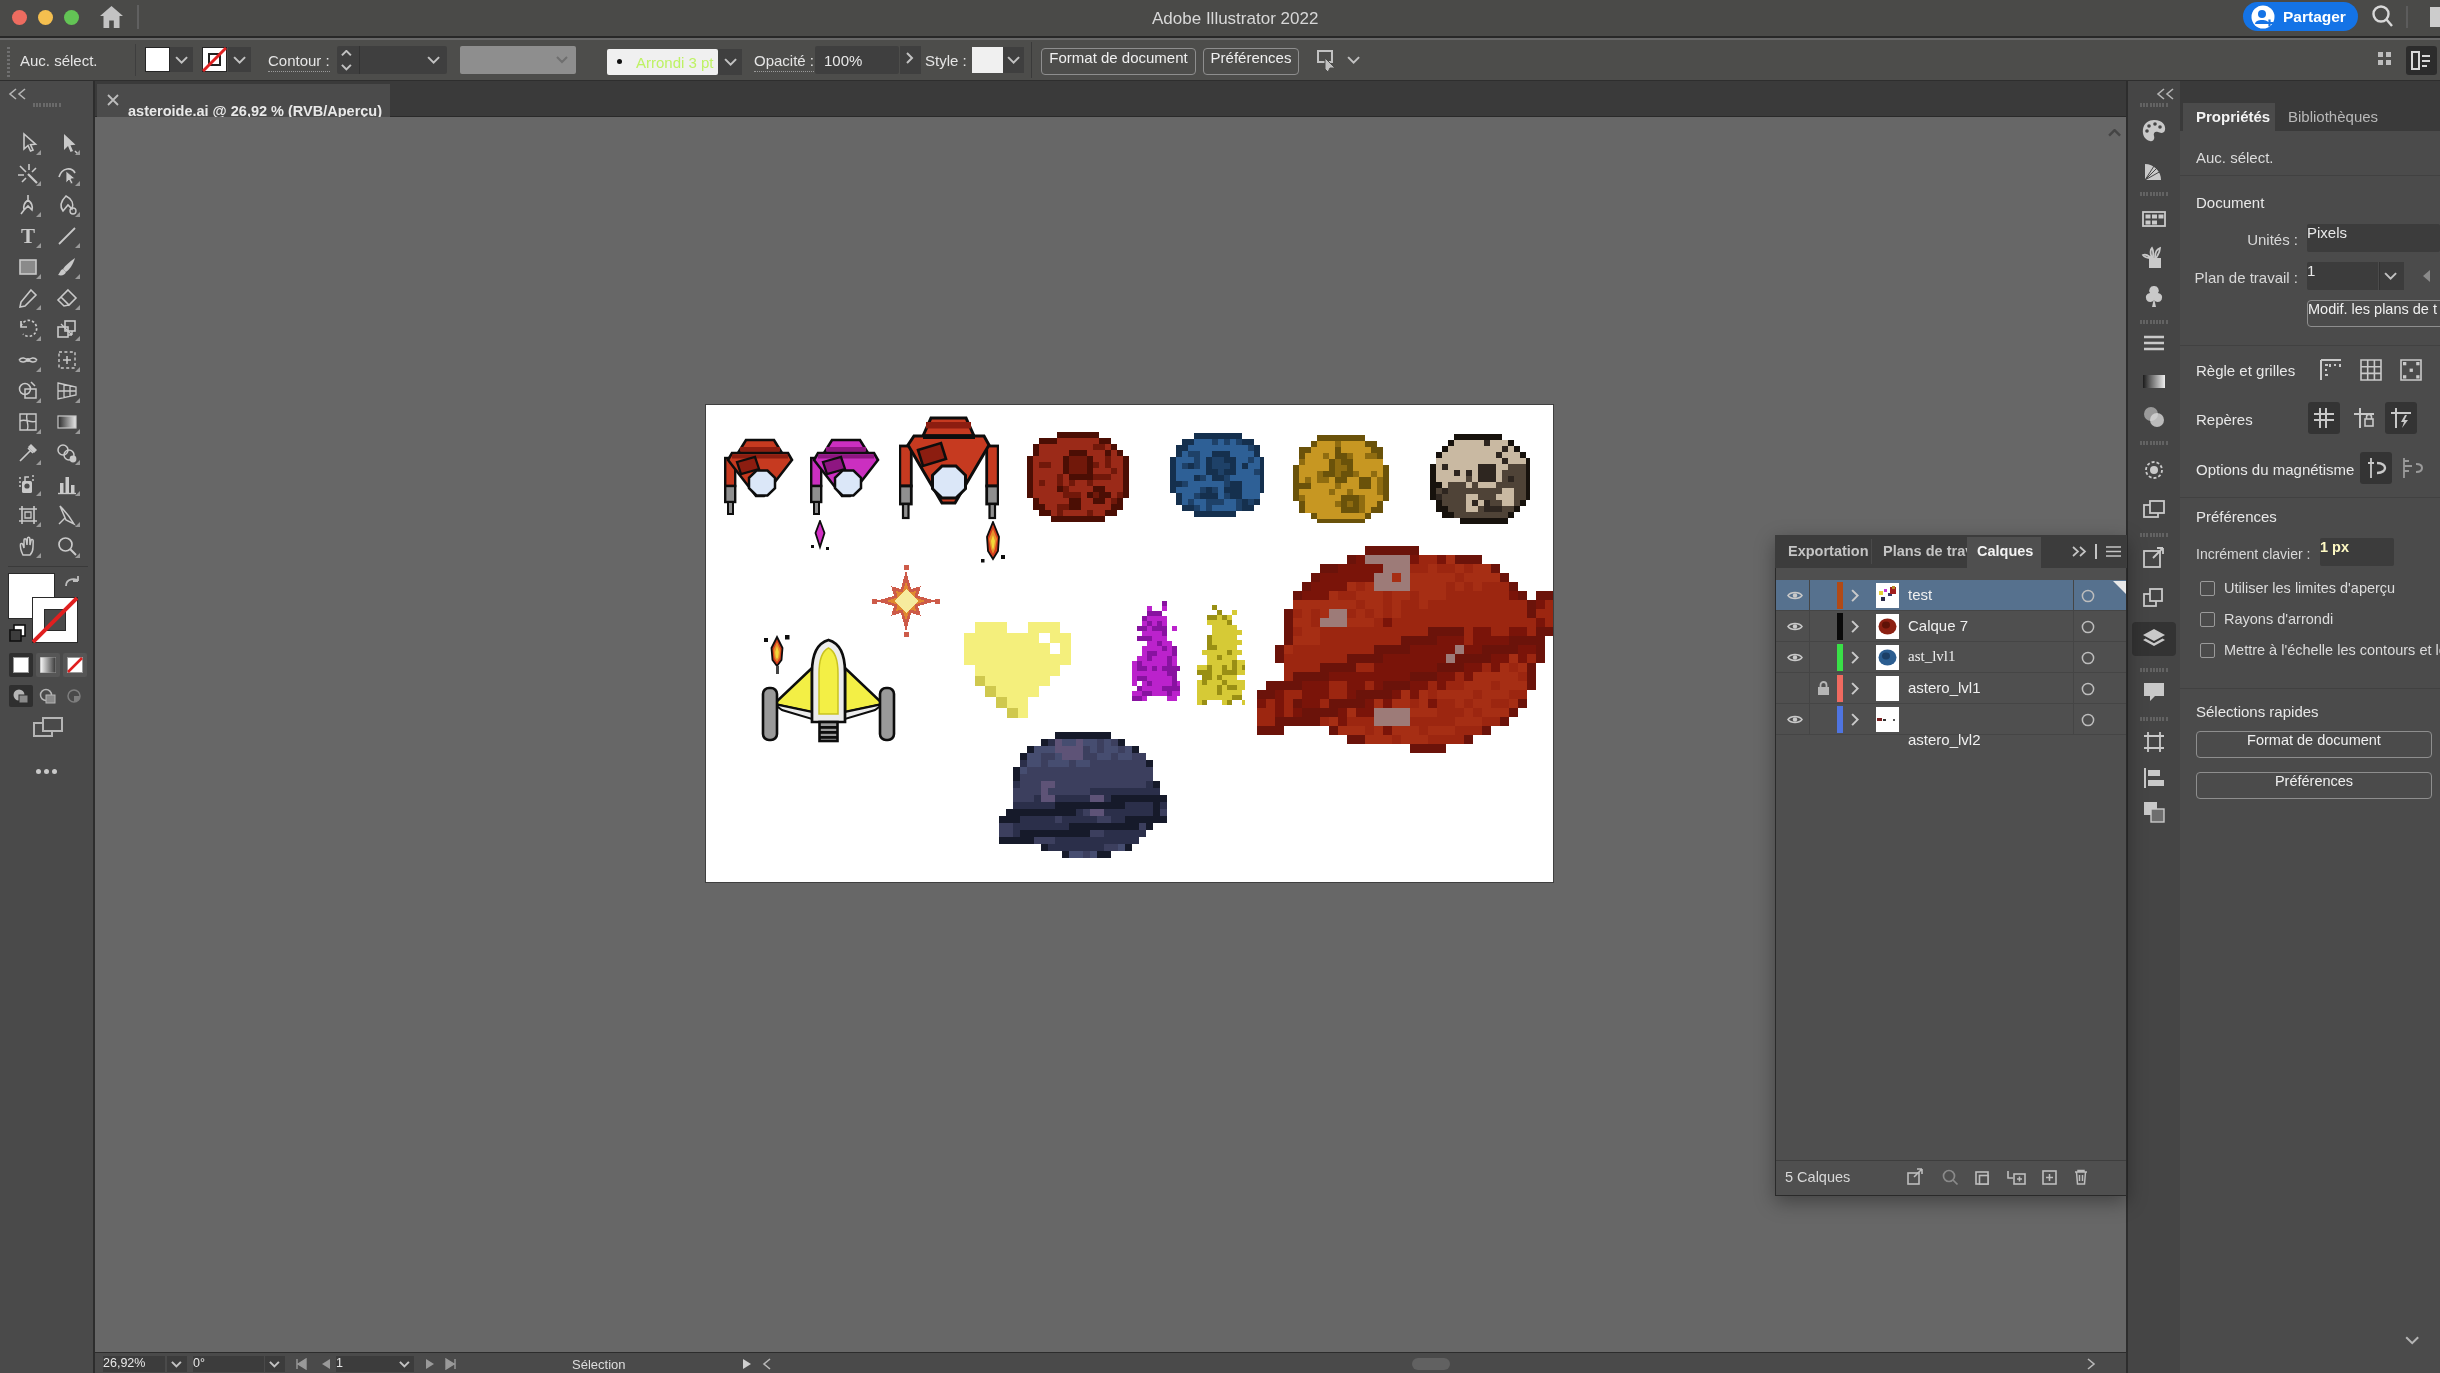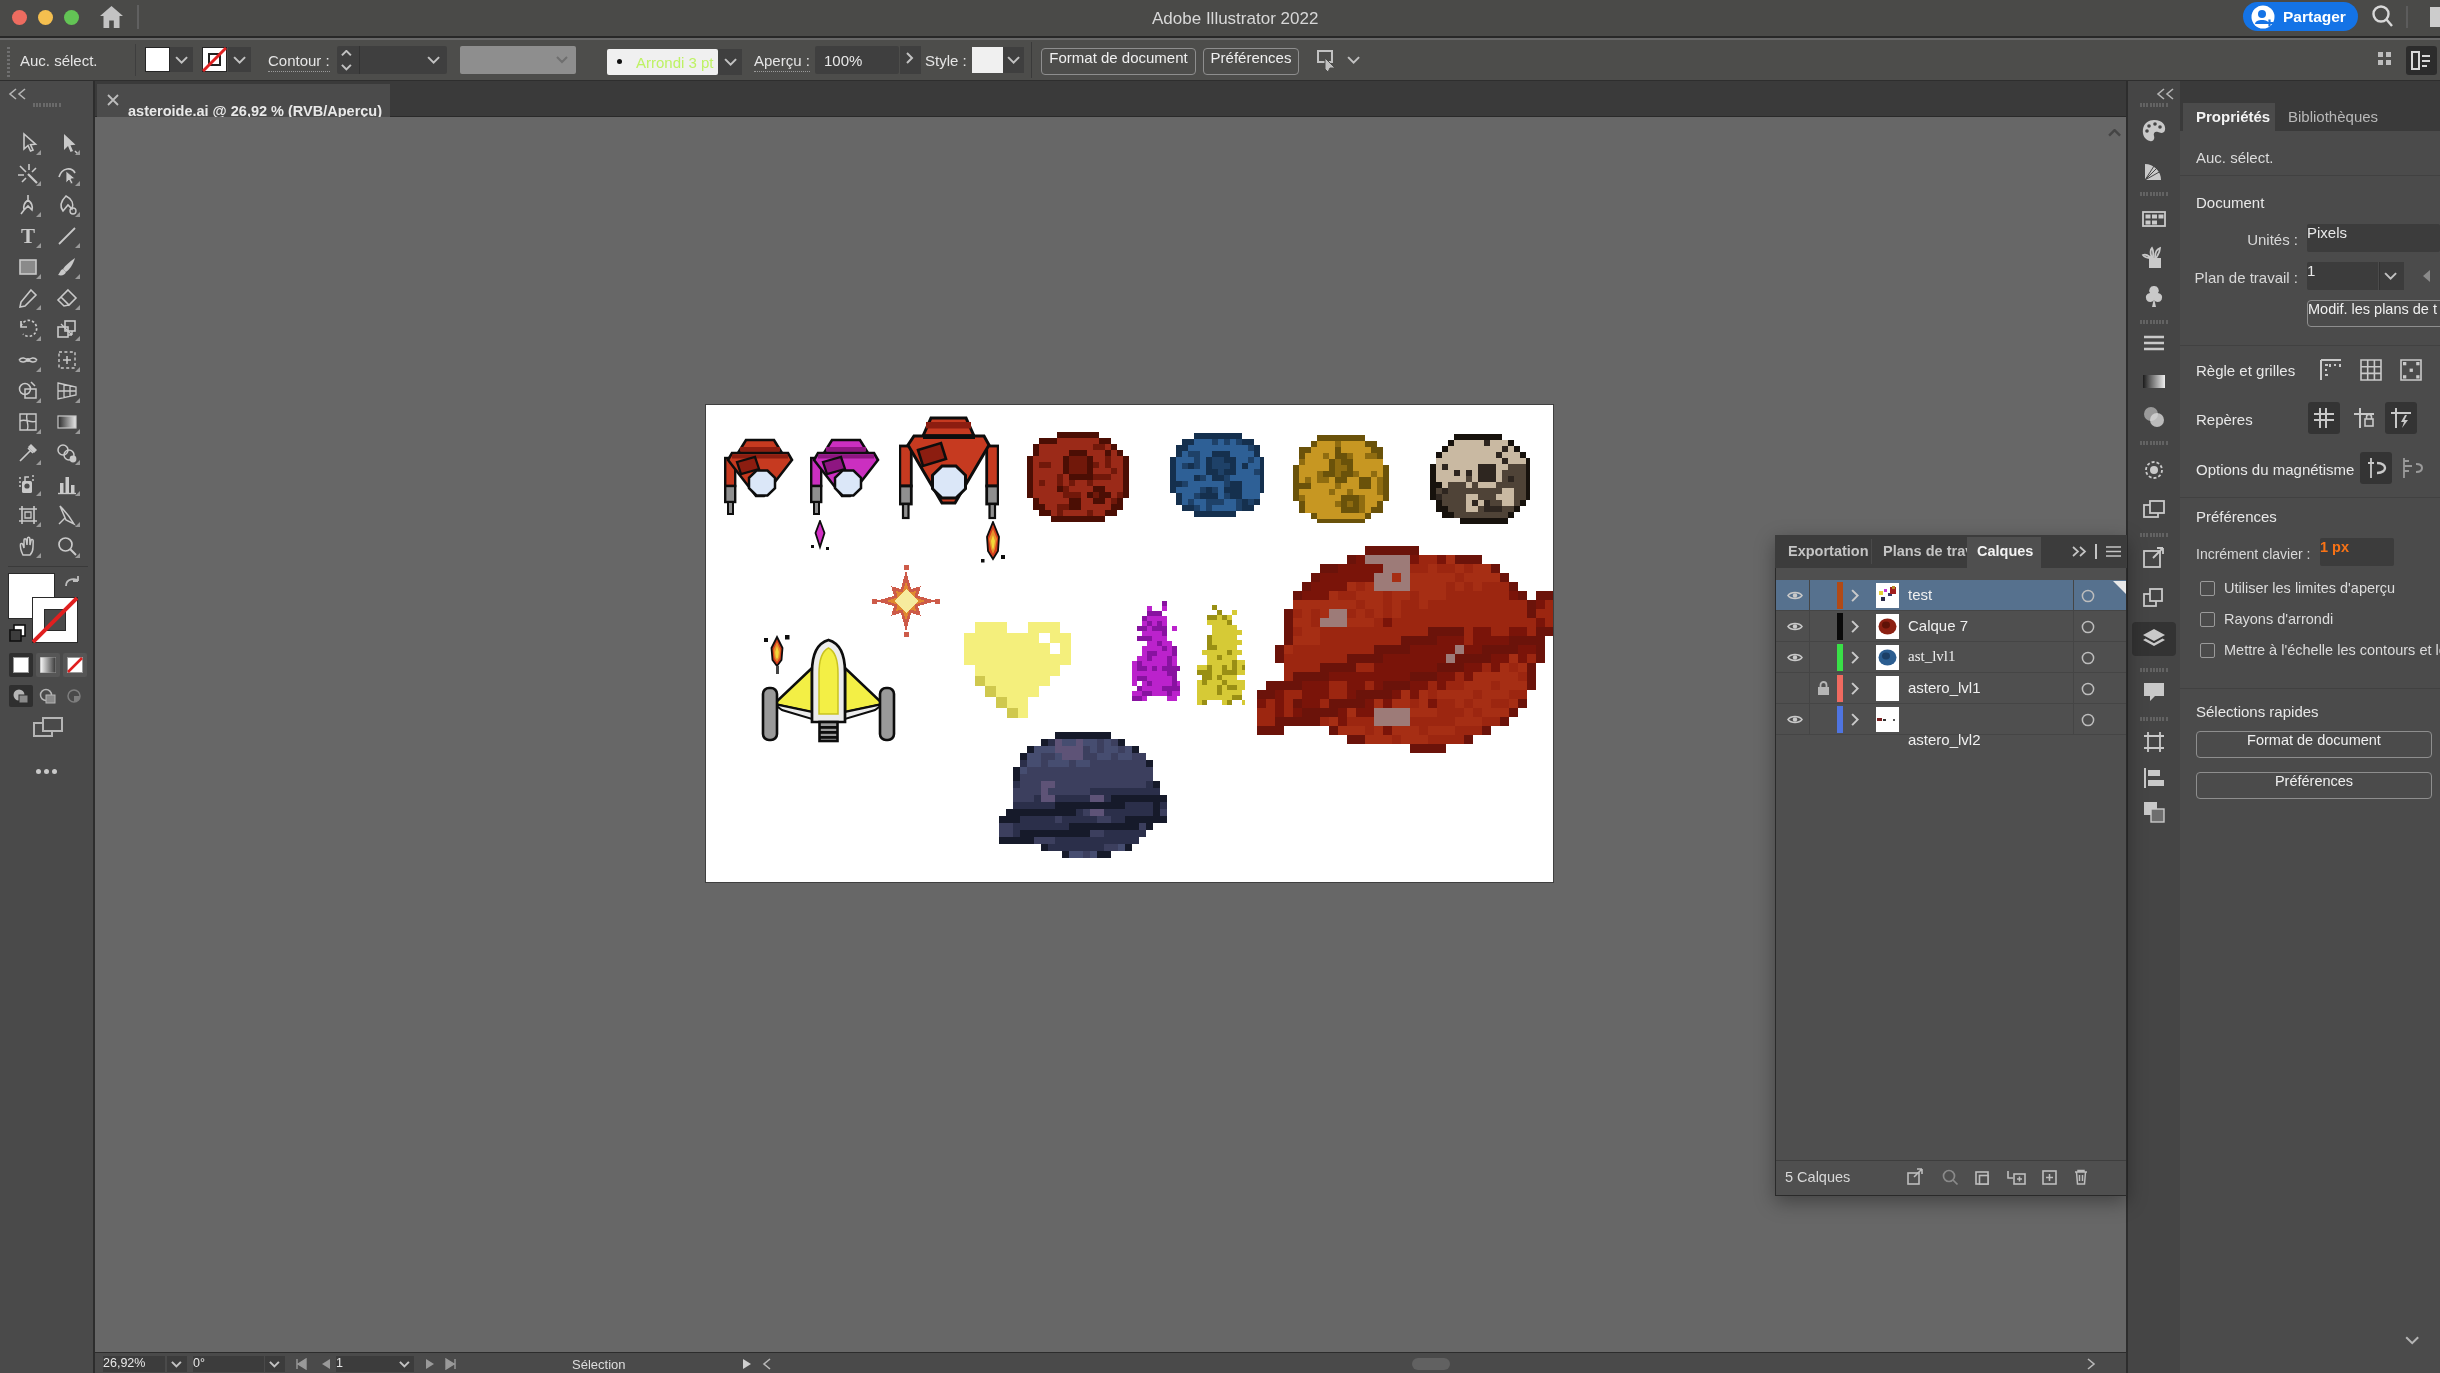--- a/index.html
+++ b/index.html
@@ -69,21 +69,21 @@
 <svg style="position:absolute;left:556px;top:56px" width="12" height="8" viewBox="0 0 12 8">
     <path d="M1 1 L6 6 L11 1" fill="none" stroke="#6f6f6f" stroke-width="2" transform="scale(1)"></path>
   </svg>
 <div style="position:absolute;left:607px;top:49px;width:111px;height:26px;background:#f0f0f0;border-radius:2px;"></div>
 <div style="position:absolute;left:617px;top:59px;width:5px;height:5px;background:#111;border-radius:50%;"></div>
 <div style="position:absolute;left:636px;top:54px;font-size:15px;color:#bef264;font-weight:400;white-space:nowrap;">Arrondi 3 pt</div>
 <div style="position:absolute;left:718px;top:49px;width:24px;height:26px;background:#3f3f3f;"></div>
 <svg style="position:absolute;left:724px;top:58px" width="13.2" height="8.8" viewBox="0 0 13.2 8.8">
     <path d="M1 1 L6 6 L11 1" fill="none" stroke="#c2c2c2" stroke-width="1.81818" transform="scale(1.1)"></path>
   </svg>
-<div style="position:absolute;left:754px;top:52px;font-size:15px;color:#e5e5e5;font-weight:400;white-space:nowrap;border-bottom:1px dotted #9a9a9a;padding-bottom:2px;">Aperçu :</div>
+<div style="position:absolute;left:754px;top:52px;font-size:15px;color:#e5e5e5;font-weight:400;white-space:nowrap;border-bottom:1px dotted #9a9a9a;padding-bottom:2px;">Opacité :</div>
 <div style="position:absolute;left:815px;top:46px;width:84px;height:28px;background:#3f3f3f;border-radius:2px;">
     <div style="position:absolute;left:9px;top:6px;font-size:15px;color:#e8e8e8;font-weight:400;white-space:nowrap;">100%</div>
   </div>
 <div style="position:absolute;left:899px;top:46px;width:21px;height:28px;background:#3f3f3f;margin-left:1px;"></div>
 <svg style="position:absolute;left:906px;top:52px" width="8" height="12" viewBox="0 0 8 12">
     <path d="M1 1 L6 6 L1 11" fill="none" stroke="#c2c2c2" stroke-width="2" transform="scale(1)"></path>
   </svg>
 <div style="position:absolute;left:925px;top:52px;font-size:15px;color:#e5e5e5;font-weight:400;white-space:nowrap;">Style :</div>
 <div style="position:absolute;left:972px;top:47px;width:31px;height:26px;background:#f0f0f0;"></div>
 <div style="position:absolute;left:1003px;top:47px;width:21px;height:26px;background:#3f3f3f;"></div>
@@ -1656,21 +1656,21 @@
     <path d="M8 3 V23 M5 8 h6" stroke="#c9c9c9" stroke-width="1.8"></path>
     <path d="M14 8 C20 8 22 11 22 13 C22 15 20 18 14 18" fill="none" stroke="#c9c9c9" stroke-width="2.4"></path>
   </svg>
 <svg style="position:absolute;left:2400px;top:455px" width="26" height="26" viewBox="0 0 26 26">
     <path d="M4 3 V23 M4 6 h5 m-5 5 h8 m-8 5 h5" stroke="#9a9a9a" stroke-width="1.8"></path>
     <path d="M16 9 C21 9 22 11 22 13 C22 15 21 17 16 17" fill="none" stroke="#9a9a9a" stroke-width="2"></path>
   </svg>
 <div style="position:absolute;left:2180px;top:497px;width:260px;height:1px;background:#414141;"></div>
 <div style="position:absolute;left:2196px;top:508px;font-size:15px;color:#e8e8e8;font-weight:400;white-space:nowrap;">Préférences</div>
 <div style="position:absolute;left:2196px;top:546px;font-size:14px;color:#d8d8d8;font-weight:400;white-space:nowrap;">Incrément clavier :</div>
-<div style="position:absolute;left:2320px;top:538px;width:74px;height:28px;background:#3c3c3c;border-radius:2px;"><div style="position:absolute;left:10px;top:6px;font-size:14.5px;color:#f97316;font-weight:700;white-space:nowrap;position:static;display:inline-block;">1 px</div></div>
+<div style="position:absolute;left:2320px;top:538px;width:74px;height:28px;background:#3c3c3c;border-radius:2px;"><div style="position:absolute;left:10px;top:6px;font-size:14.5px;color:#fef9c3;font-weight:700;white-space:nowrap;position:static;display:inline-block;">1 px</div></div>
 <div style="position:absolute;left:2200px;top:581px;width:15px;height:15px;border:1.5px solid #9a9a9a;border-radius:2px;background:#4b4b4b;"></div>
 <div style="position:absolute;left:2224px;top:580px;font-size:14.5px;color:#dcdcdc;font-weight:400;white-space:nowrap;">Utiliser les limites d'aperçu</div>
 <div style="position:absolute;left:2200px;top:612px;width:15px;height:15px;border:1.5px solid #9a9a9a;border-radius:2px;background:#4b4b4b;"></div>
 <div style="position:absolute;left:2224px;top:611px;font-size:14.5px;color:#dcdcdc;font-weight:400;white-space:nowrap;">Rayons d'arrondi</div>
 <div style="position:absolute;left:2200px;top:643px;width:15px;height:15px;border:1.5px solid #9a9a9a;border-radius:2px;background:#4b4b4b;"></div>
 <div style="position:absolute;left:2224px;top:642px;font-size:14.5px;color:#dcdcdc;font-weight:400;white-space:nowrap;">Mettre à l'échelle les contours et le</div>
 <div style="position:absolute;left:2180px;top:688px;width:260px;height:1px;background:#414141;"></div>
 <div style="position:absolute;left:2196px;top:703px;font-size:15px;color:#e8e8e8;font-weight:400;white-space:nowrap;">Sélections rapides</div>
 <div style="position:absolute;left:2196px;top:731px;width:236px;height:27px;border:1.5px solid #8e8e8e;border-radius:4px;text-align:center;">
     <div style="position:absolute;left:0px;top:4px;font-size:14.5px;color:#f0f0f0;font-weight:400;white-space:nowrap;position:static;">Format de document</div>

